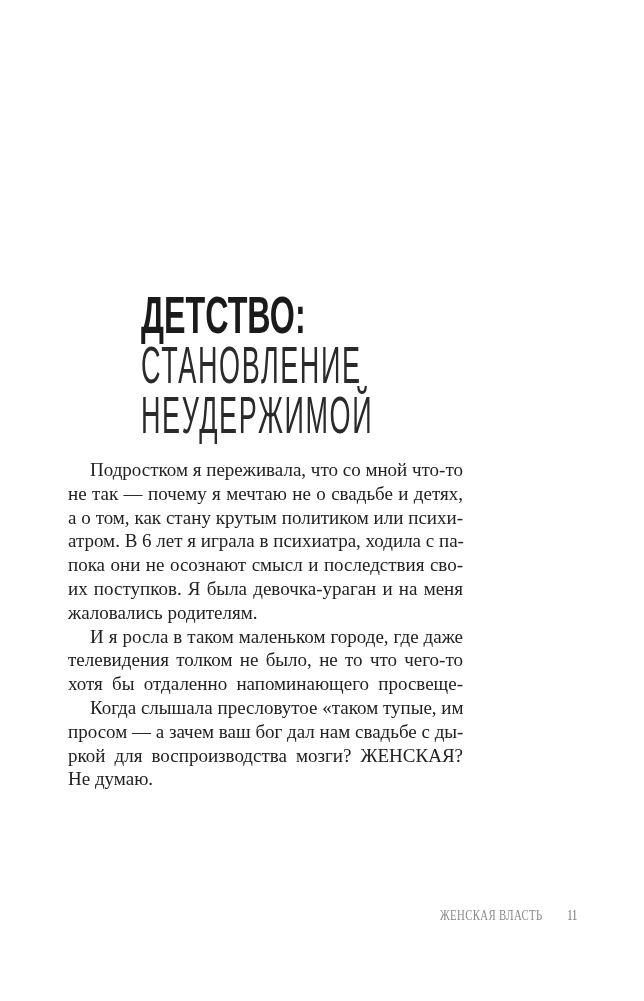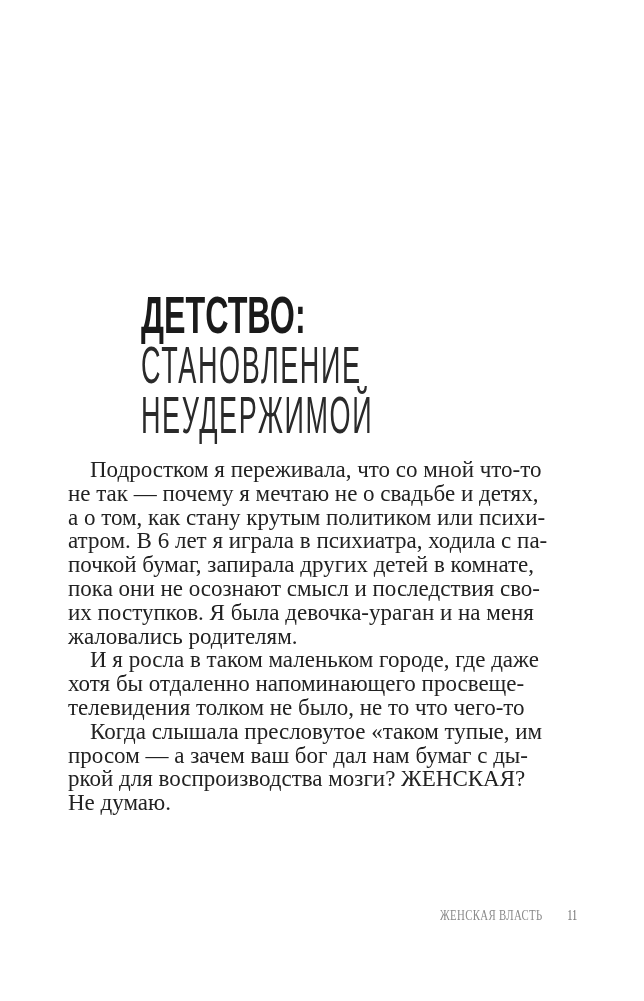--- a/index.html
+++ b/index.html
@@ -56,21 +56,21 @@
       transform: scaleX(0.52);
       letter-spacing: 3px;
       color: #2a2a2a;
     }
     .body-text {
       position: absolute;
       left: 68px;
       top: 458px;
       width: 395px;
       font-family: "Liberation Serif", serif;
-      font-size: 23px;
+      font-size: 19px;
       line-height: 23.8px;
       color: #222222;
     }
     .body-text .ln {
       display: block;
       white-space: nowrap;
       text-align: justify;
       text-align-last: justify;
     }
     .body-text .ln.indent {
@@ -116,33 +116,32 @@
     <span class="line line-2">СТАНОВЛЕНИЕ</span>
     <span class="line line-3">НЕУДЕРЖИМОЙ</span>
   </h1>
 
   <div class="body-text">
     <div class="para">
       <span class="ln indent">Подростком я переживала, что со мной что-то</span>
       <span class="ln">не так — почему я мечтаю не о свадьбе и детях,</span>
       <span class="ln">а о том, как стану крутым политиком или психи-</span>
       <span class="ln">атром. В 6 лет я играла в психиатра, ходила с па-</span>
-      <span class="ln">почкой бумаг, запирала других детей в комнате,</span>
       <span class="ln">пока они не осознают смысл и последствия сво-</span>
       <span class="ln">их поступков. Я была девочка-ураган и на меня</span>
       <span class="ln last">жаловались родителям.</span>
     </div>
     <div class="para">
       <span class="ln indent">И я росла в таком маленьком городе, где даже</span>
+      <span class="ln">телевидения толком не было, не то что чего-то</span>
       <span class="ln">хотя бы отдаленно напоминающего просвеще-</span>
-      <span class="ln">телевидения толком не было, не то что чего-то</span>
     </div>
     <div class="para">
       <span class="ln indent">Когда слышала пресловутое «таком тупые, им</span>
-      <span class="ln">просом — а зачем ваш бог дал нам бумаг с ды-</span>
+      <span class="ln">просом — а зачем ваш бог дал нам свадьбе с ды-</span>
       <span class="ln">ркой для воспроизводства мозги? ЖЕНСКАЯ?</span>
       <span class="ln last">Не думаю.</span>
     </div>
   </div>
 
   <div class="footer">
     <span class="running-title">ЖЕНСКАЯ ВЛАСТЬ</span>
     <span class="page-number">11</span>
   </div>
 

